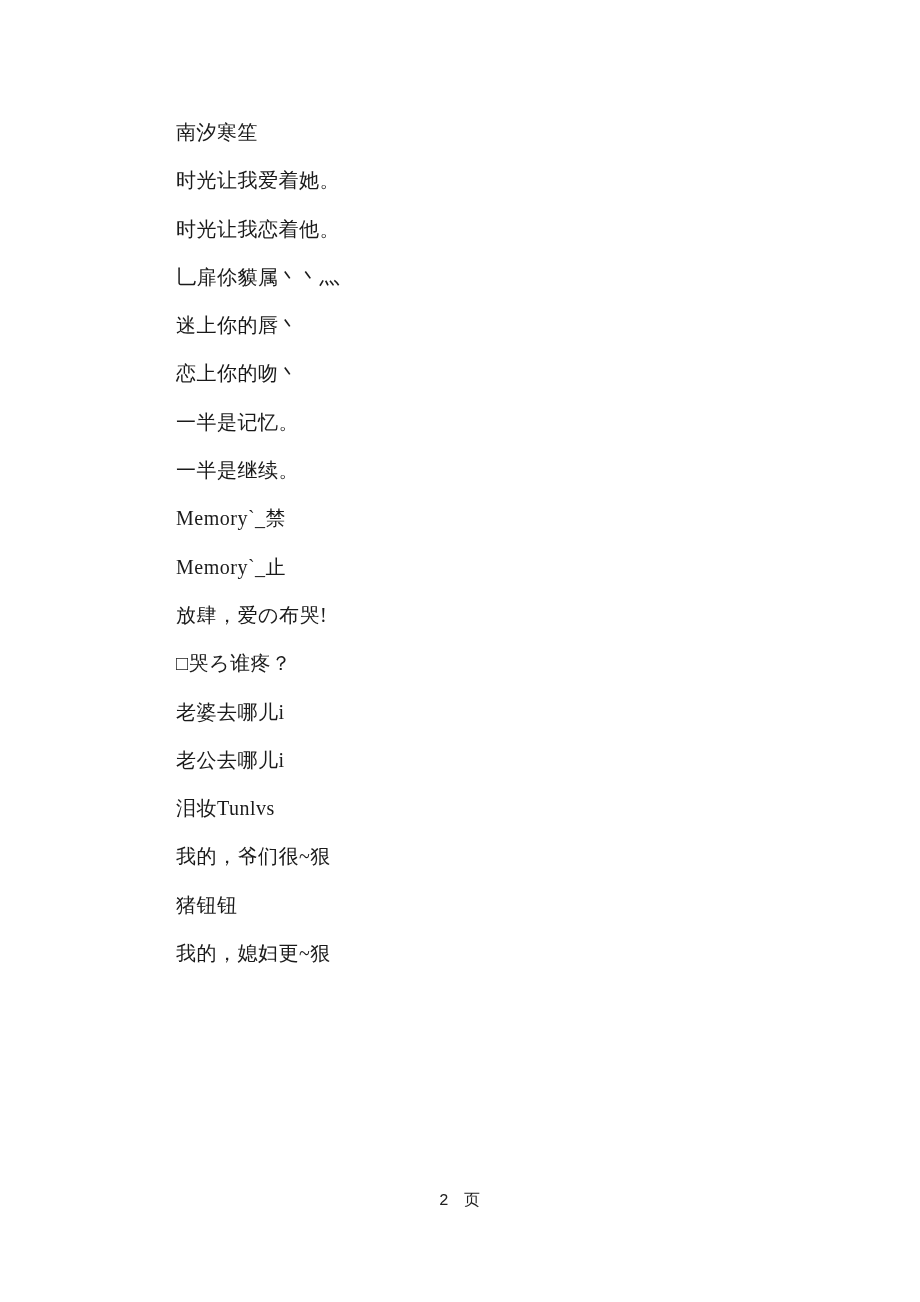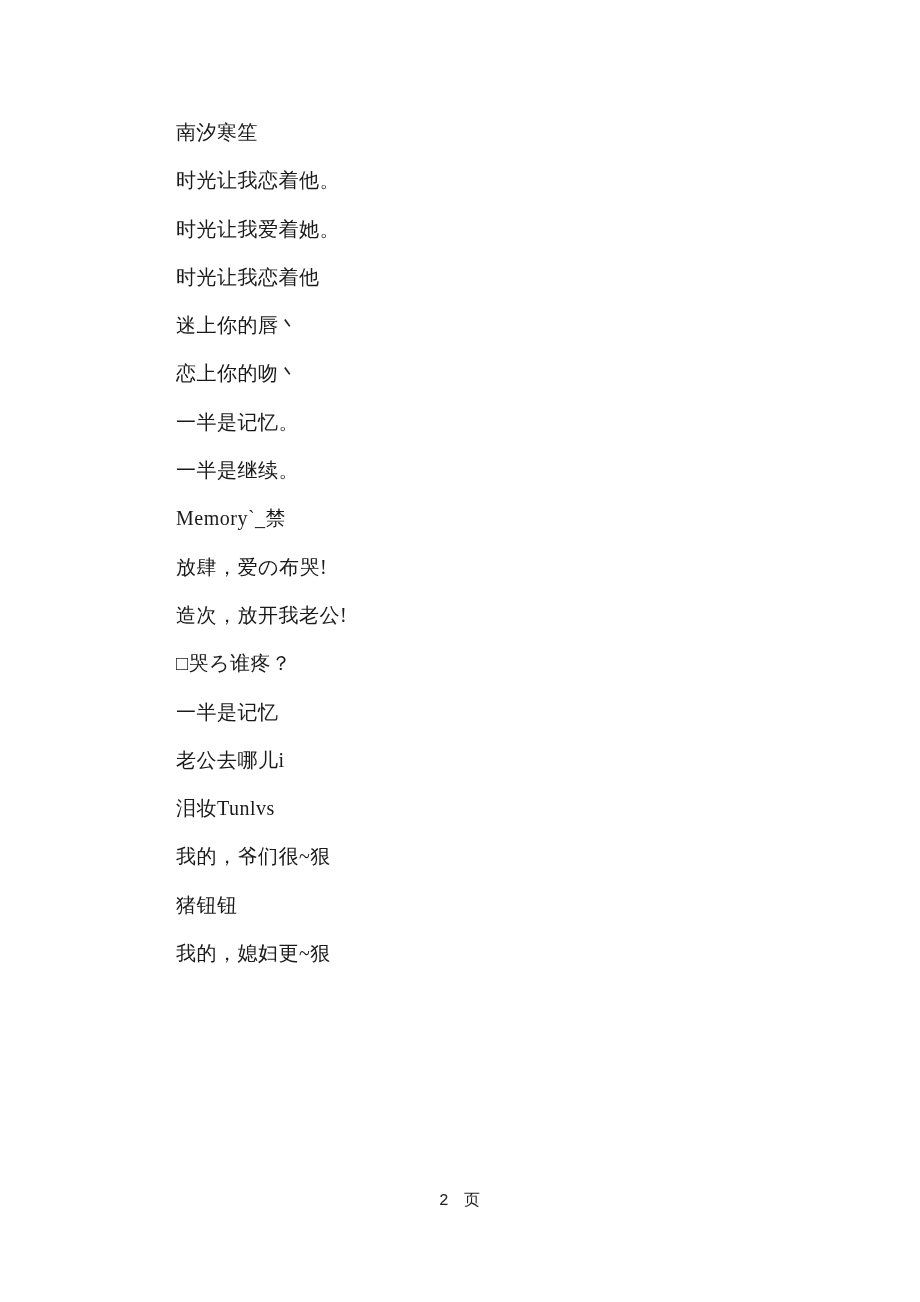--- a/index.html
+++ b/index.html
@@ -57,32 +57,32 @@
     margin-left: 4px;
   }
 </style>
 </head>
 <body>
 
 <div class="page">
 
   <div class="content">
     <div class="line">南汐寒笙</div>
+    <div class="line">时光让我爱着她。</div>
     <div class="line">时光让我恋着他。</div>
-    <div class="line">时光让我爱着她。</div>
-    <div class="line">时光让我恋着他</div>
+    <div class="line">乚扉伱貘属丶丶灬</div>
     <div class="line">迷上你的唇丶</div>
     <div class="line">恋上你的吻丶</div>
     <div class="line">一半是记忆。</div>
     <div class="line">一半是继续。</div>
     <div class="line">Memory`_禁</div>
+    <div class="line">Memory`_止</div>
     <div class="line">放肆，爱の布哭!</div>
-    <div class="line">造次，放开我老公!</div>
     <div class="line">□哭ろ谁疼？</div>
-    <div class="line">一半是记忆</div>
+    <div class="line">老婆去哪儿i</div>
     <div class="line">老公去哪儿i</div>
     <div class="line">泪妆Tunlvs</div>
     <div class="line">我的，爷们很~狠</div>
     <div class="line">猪钮钮</div>
     <div class="line">我的，媳妇更~狠</div>
   </div>
 
   <div class="footer">
     <span class="pagenum">2</span>
     <span class="pagelabel">页</span>

